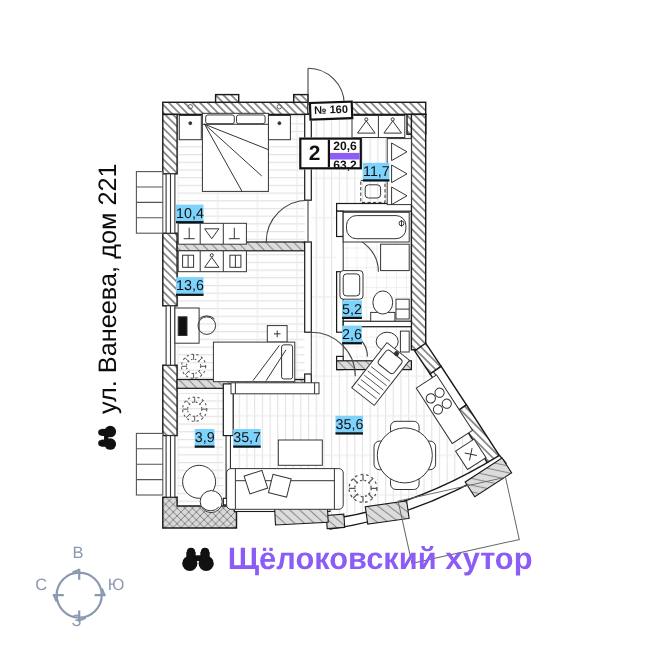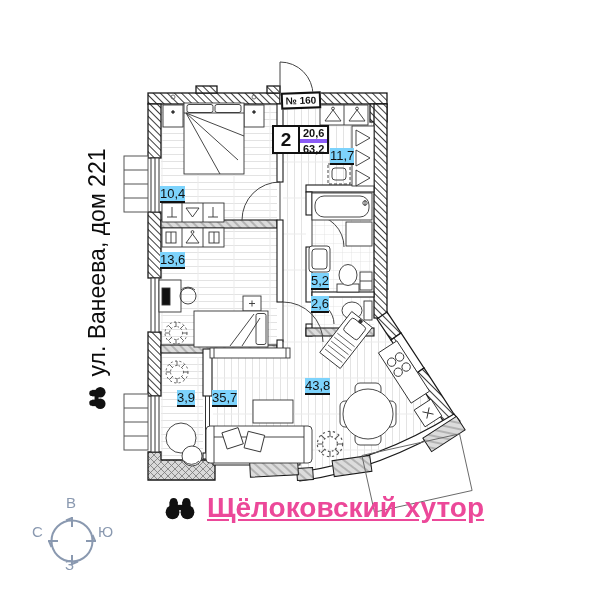--- a/index.html
+++ b/index.html
@@ -10,26 +10,26 @@
 ptg    padding:0 2px 1px 2px;border-bottom:2px solid #111;color:#111;white-space:nowrap;}
   .apt-num{position:absolute;left:281px;top:92px;width:36px;height:13px;border:2px solid #111;
     background:#fff;font-size:10px;font-weight:bold;display:flex;align-items:center;
     justify-content:center;transform:rotate(-2deg);white-space:nowrap;}
   .badge{position:absolute;left:272px;top:125px;width:53px;height:25px;border:2px solid #111;
     background:#fff;display:flex;font-weight:bold;}
   .badge .rooms{width:24px;display:flex;align-items:center;justify-content:center;
     font-size:19px;border-right:2px solid #111;}
   .badge .areas{flex:1;display:flex;flex-direction:column;font-size:11px;}
   .badge .areas div{flex:1;display:flex;align-items:center;padding-left:3px;}
-  .badge .areas div:first-child{border-bottom:4px solid #8b5cf6;}
+  .badge .areas div:first-child{border-bottom:6px solid #8b5cf6;}
   .street{position:absolute;left:-38px;top:266px;width:270px;height:28px;
     transform:rotate(-90deg);display:flex;align-items:center;gap:9px;justify-content:center;}
   .street span{font-size:23px;color:#0c0c0c;white-space:nowrap;}
   .location{position:absolute;left:163px;top:492px;display:flex;align-items:center;gap:10px;}
-  .location span{font-size:28px;font-weight:600;color:#ec4899;white-space:nowrap;text-decoration:underline;}
+  .location span{font-size:28px;font-weight:600;color:#8b5cf6;white-space:nowrap;}
   .compass{position:absolute;left:30px;top:496px;width:84px;height:84px;}
   .compass .cl{position:absolute;font-size:15px;}
 </style>
 </head>
 <body>
 
 <div class="stage">
 
 <svg class="plan" width="600" height="600" viewBox="0 0 600 600">
   <defs>
@@ -288,21 +288,21 @@
     <div>20,6</div>
     <div>63,2</div>
   </div>
 </div>
 
 <div class="room-label" style="left:160px;top:186px">10,4</div>
 <div class="room-label" style="left:160px;top:252px">13,6</div>
 <div class="room-label" style="left:330px;top:148px">11,7</div>
 <div class="room-label" style="left:311px;top:273px">5,2</div>
 <div class="room-label" style="left:311px;top:296px">2,6</div>
-<div class="room-label" style="left:305px;top:378px">43,8</div>
+<div class="room-label" style="left:305px;top:378px">35,6</div>
 <div class="room-label" style="left:212px;top:390px">35,7</div>
 <div class="room-label" style="left:177px;top:390px">3,9</div>
 
 <div class="street">
   <svg width="26" height="20" viewBox="0 0 32 24">
     <g fill="#111">
       <circle cx="10" cy="6" r="3.5"></circle>
           <circle cx="22" cy="6" r="3.5"></circle>
       <rect x="6" y="6" width="8" height="10"></rect>
           <rect x="18" y="6" width="8" height="10"></rect>

